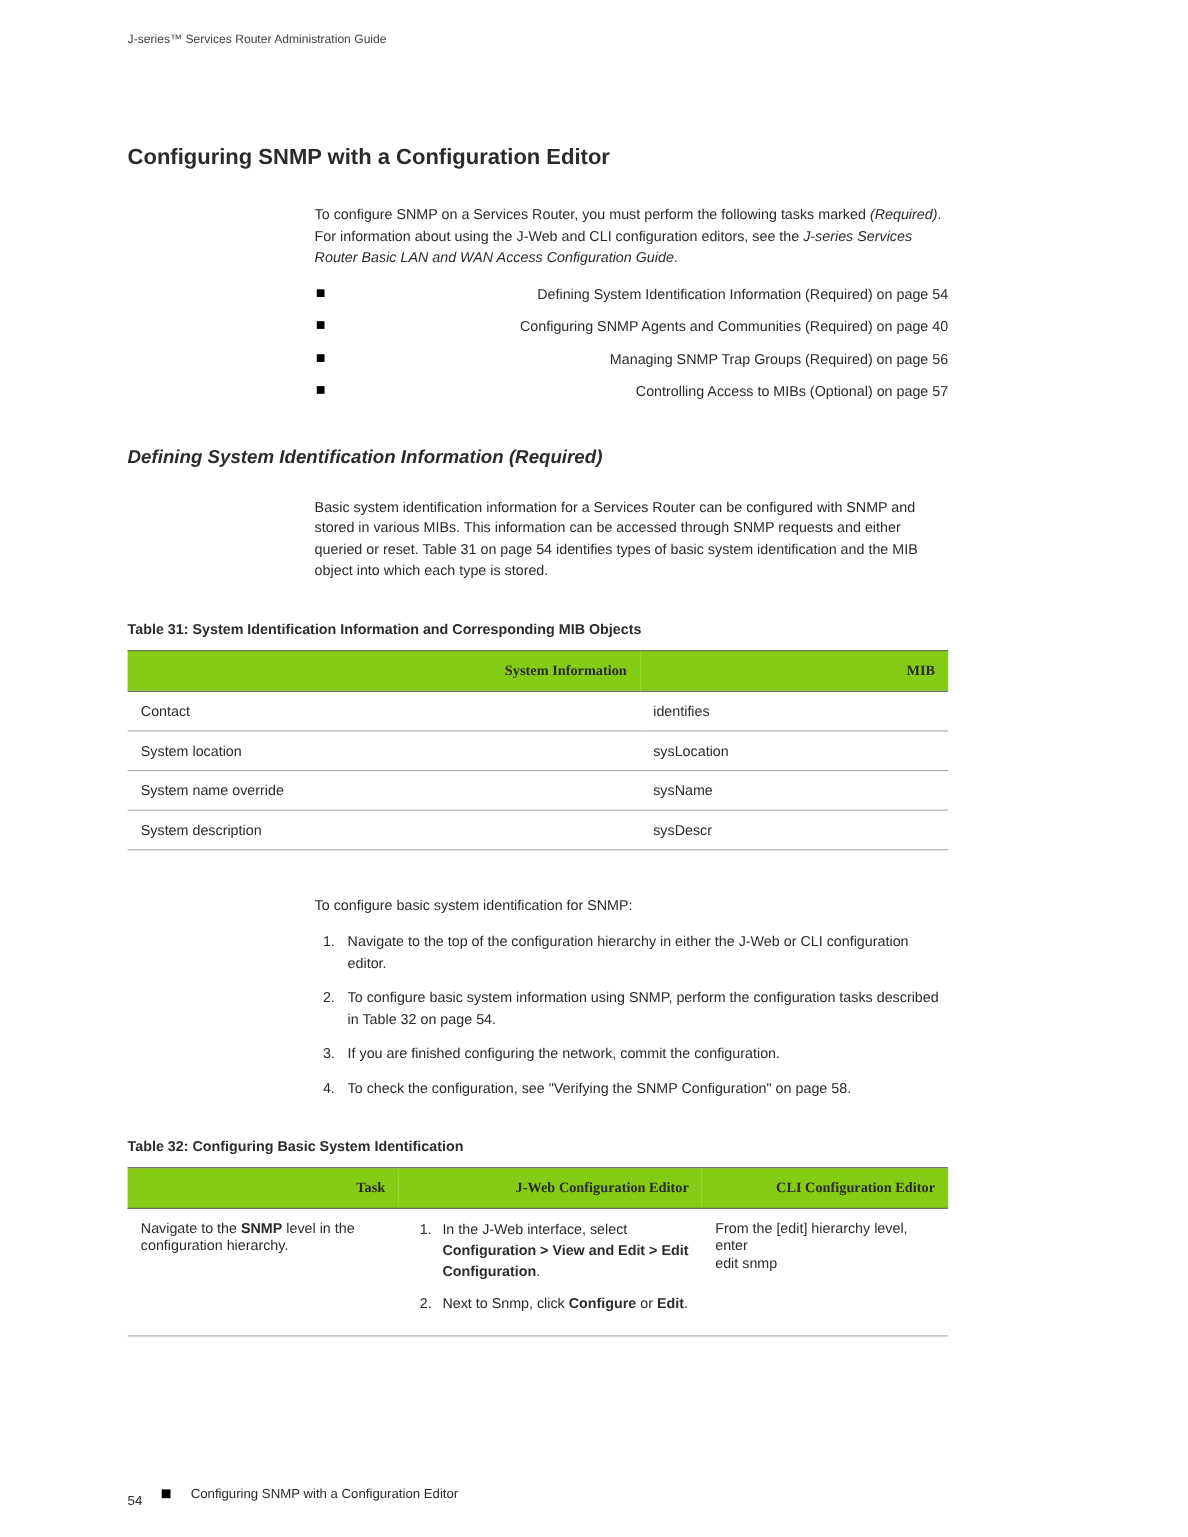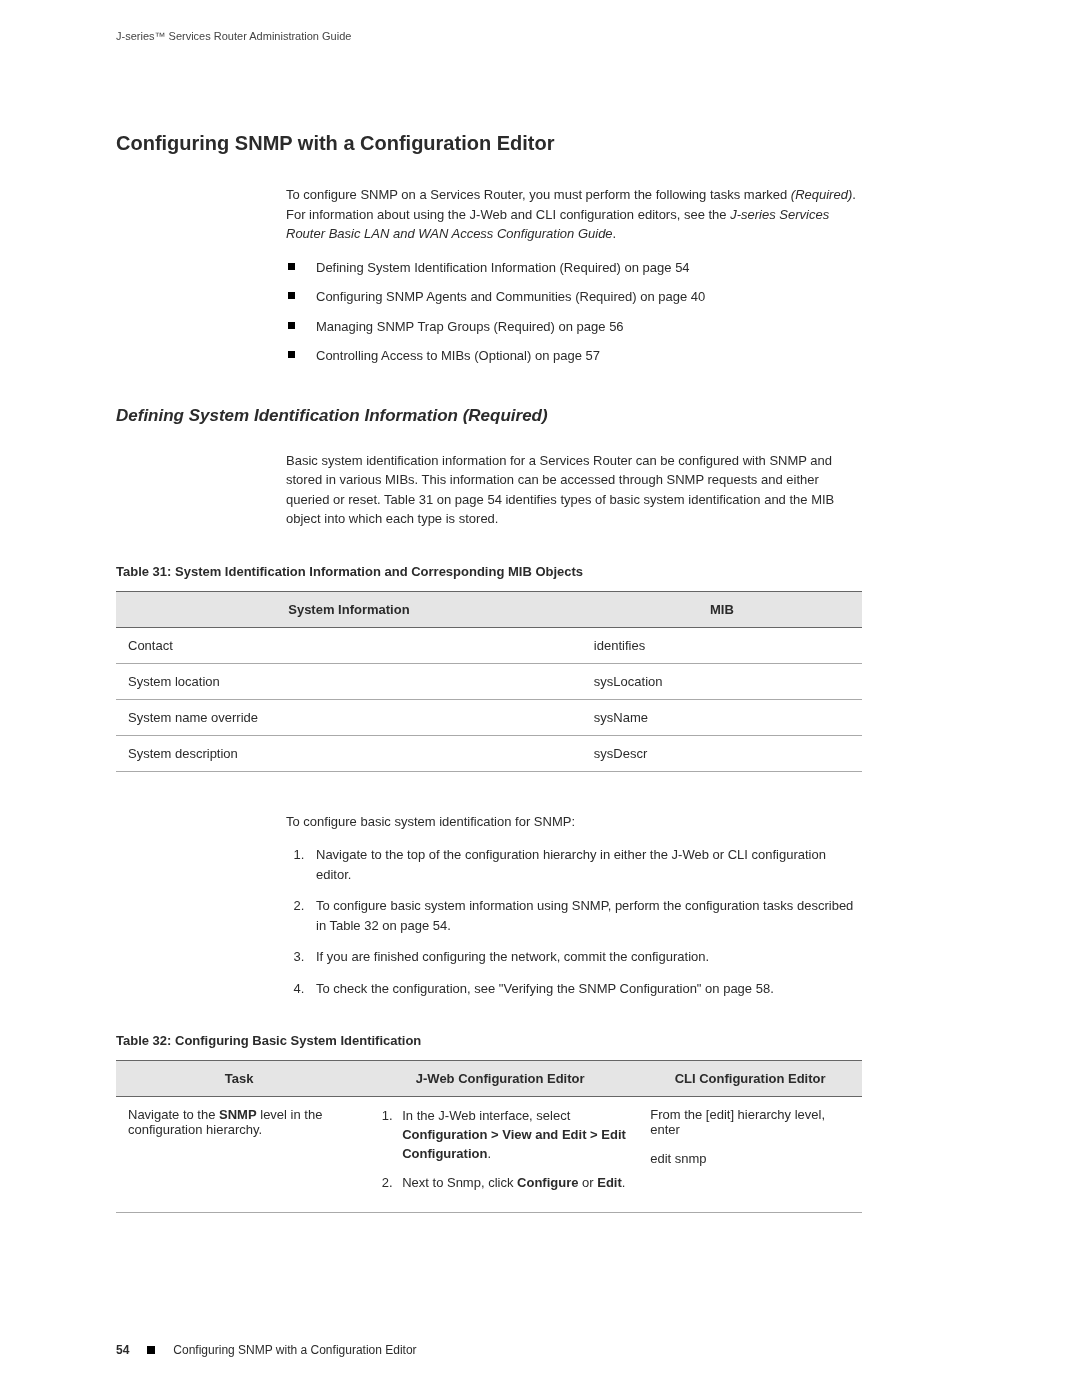--- a/index.html
+++ b/index.html
@@ -45,20 +45,21 @@
   ul.square {
     list-style: none;
     padding-left: 0;
     margin: 6px 0 20px 0;
   }
   ul.square li {
     position: relative;
     padding-left: 30px;
     margin-bottom: 10px;
     line-height: 1.5;
+    text-align: right;
   }
   ul.square li::before {
     content: "";
     position: absolute;
     left: 2px;
     top: 5px;
     width: 7px;
     height: 7px;
     background: #000;
   }
@@ -78,45 +79,46 @@
     font-weight: bold;
     font-size: 13px;
     margin: 35px 0 12px 0;
   }
   table.doc-table {
     border-collapse: collapse;
     width: 100%;
     font-size: 13px;
   }
   table.doc-table th {
-    background: #e5e5e5;
-    font-family: Liberation Sans, sans-serif;
+    background: #84cc16;
+    font-family: Liberation Serif, serif;
     font-weight: bold;
-    text-align: center;
+    text-align: right;
     padding: 10px 12px;
     border-top: 1px solid #666;
     border-bottom: 1px solid #666;
   }
   table.doc-table td {
     padding: 10px 12px;
     border-top: 1px solid #aaa;
     border-bottom: 1px solid #aaa;
     vertical-align: top;
   }
   table.doc-table td.nowrap { white-space: normal; }
   .footer {
     margin-top: 130px;
     font-size: 12px;
     display: flex;
     align-items: center;
     gap: 18px;
   }
   .footer .pnum {
     font-family: Arial, Helvetica, sans-serif;
-    font-weight: bold;
+    font-weight: normal;
+    margin-top: 12px;
   }
   .footer .sq {
     width: 8px;
     height: 8px;
     background: #000;
     display: inline-block;
   }
   .jweb-ol {
     list-style: decimal;
     padding-left: 22px;
@@ -222,21 +224,21 @@
             </li>
             <li>
               <span>Next to Snmp, click </span><b>Configure</b><span> or </span><b>Edit</b><span>.</span>
             </li>
           </ol>
         </td>
         <td>
           <div>
             <span>From the </span><span class="mono">[edit]</span><span> hierarchy level, enter</span>
           </div>
-          <div style="margin-top:14px" class="mono">edit snmp</div>
+          <div style="margin-top:2px" class="mono">edit snmp</div>
         </td>
       </tr>
     </tbody>
   </table>
 
   <div class="footer">
     <span class="pnum">54</span>
     <span class="sq"></span>
     <span>Configuring SNMP with a Configuration Editor</span>
   </div>

